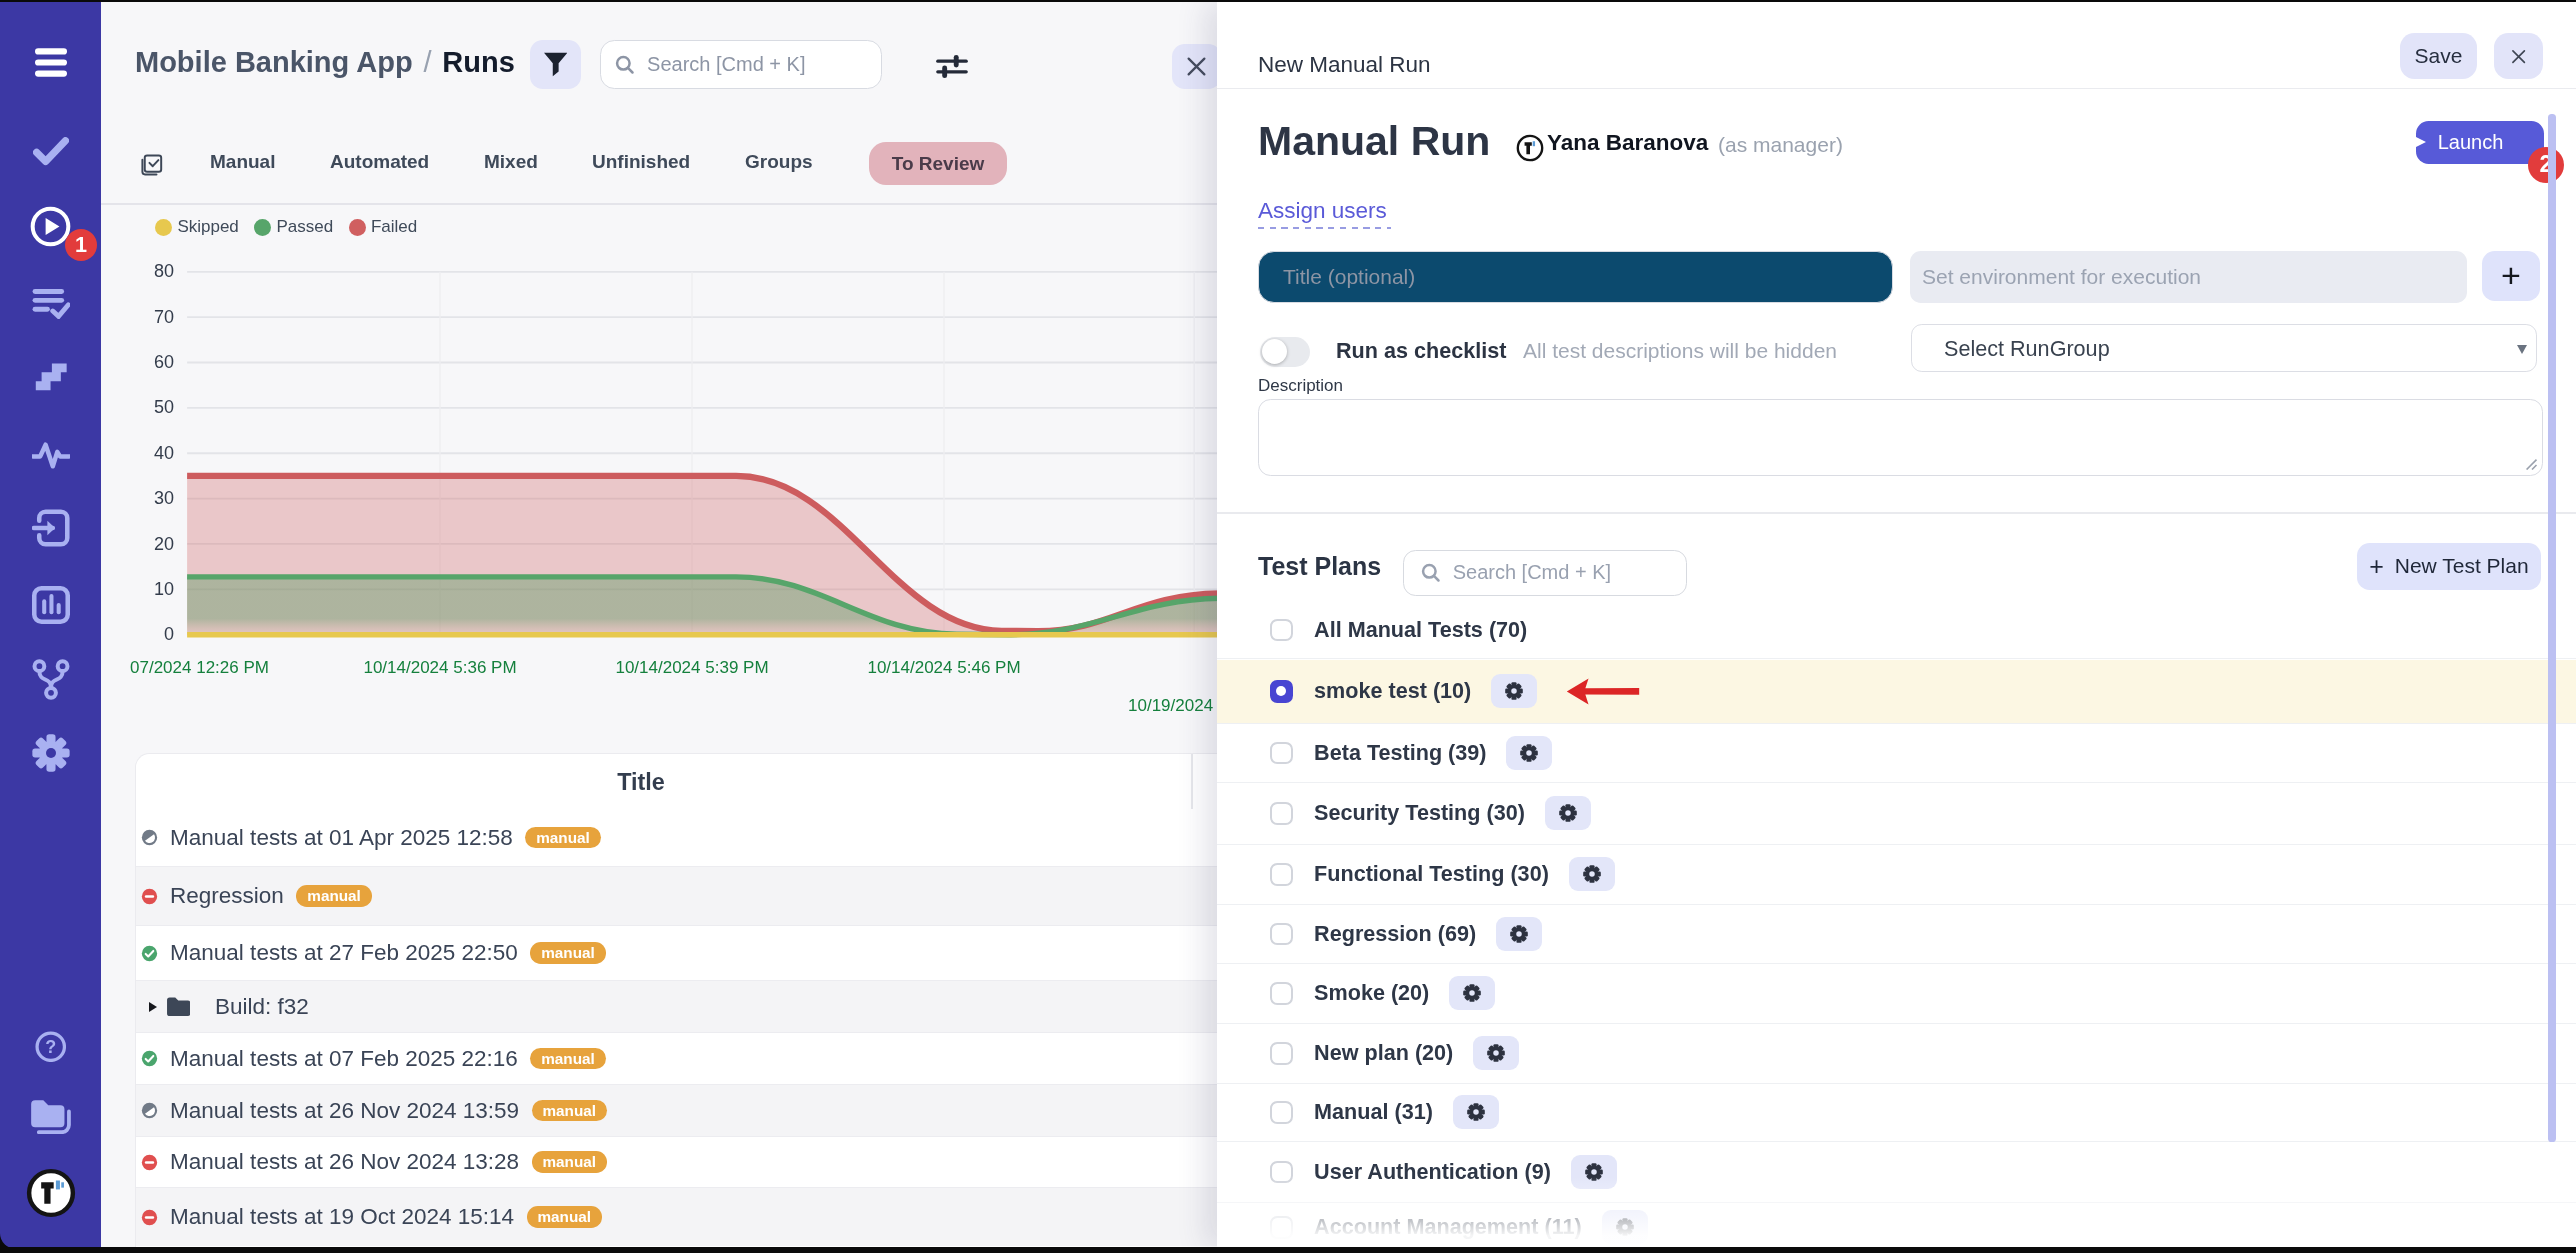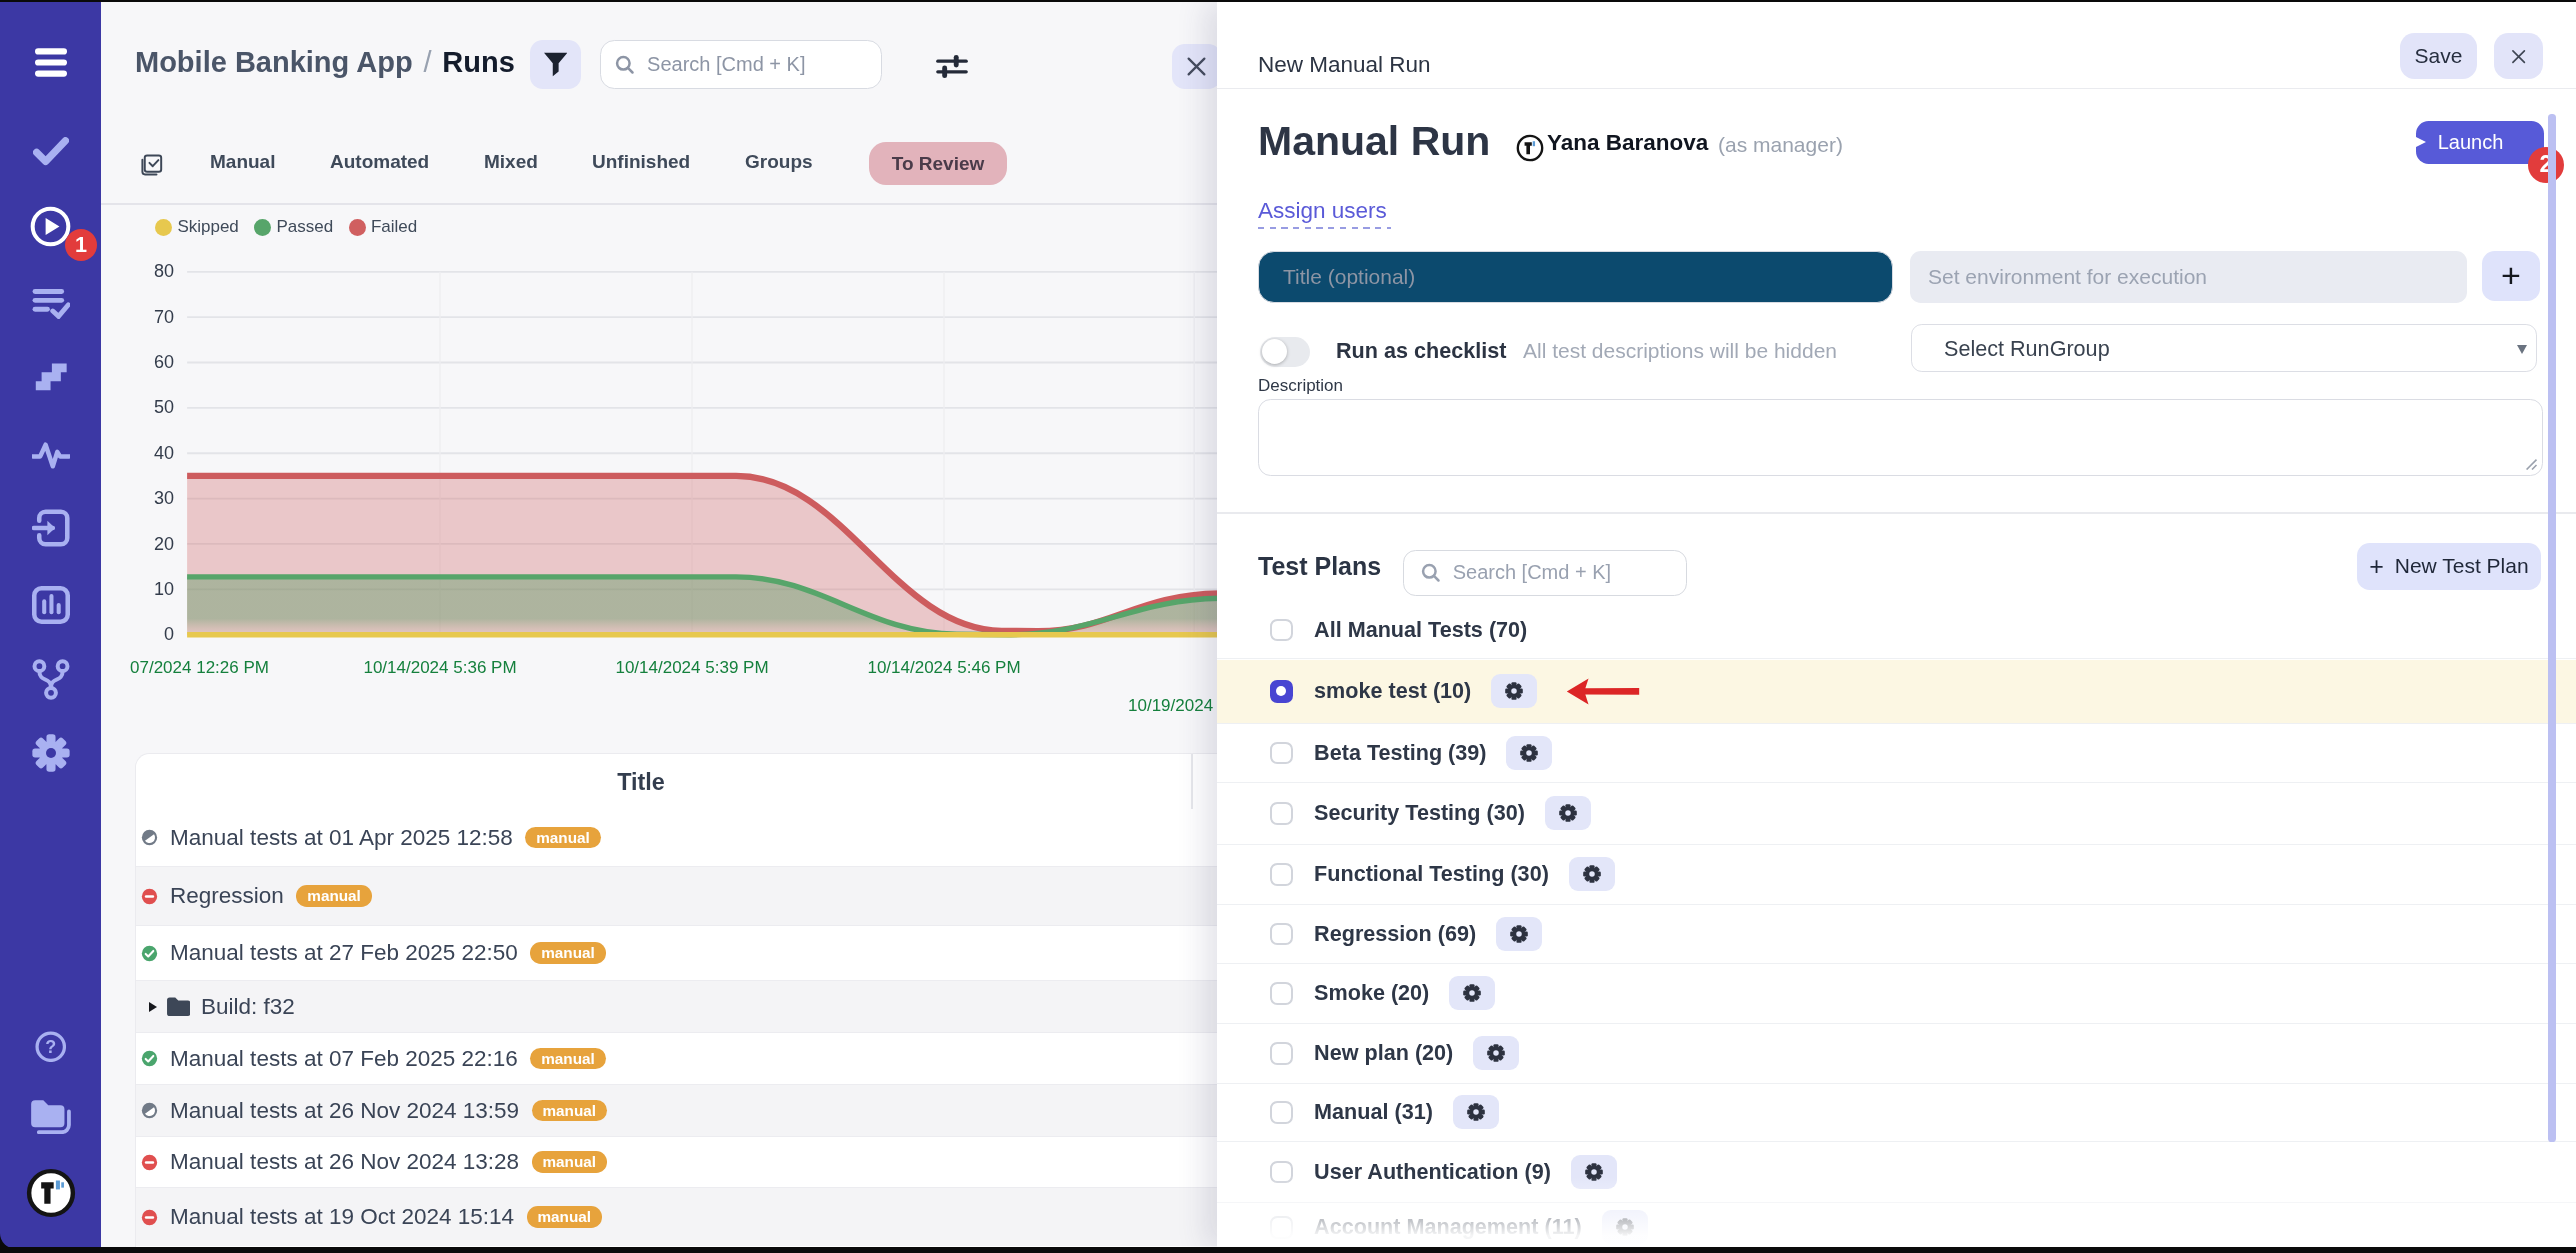--- a/index.html
+++ b/index.html
@@ -165,21 +165,21 @@
           <span>Manual tests at 27 Feb 2025 22:50</span>
           <span class="badge">manual</span>
         </div>
 <div class="trow" style="top:227px;height:52px;background:#f4f4f6">
           <span style="margin-left:12.6px;width:0;height:0;border-left:8px solid #16181d;border-top:5.4px solid transparent;border-bottom:5.4px solid transparent"></span>
           <span style="margin-left:10px;display:flex">
             <svg width="23.4" height="19" viewBox="0 0 27 22">
               <path d="M0 3.5 a3 3 0 0 1 3 -3 h6.5 l3.5 3.5 h11 a3 3 0 0 1 3 3 v12 a3 3 0 0 1 -3 3 H3 a3 3 0 0 1 -3 -3 Z" fill="#3d4757"></path>
             </svg>
           </span>
-          <span style="margin-left:11px">Build: f32</span>
+          <span style="margin-left:25px">Build: f32</span>
         </div>
 <div class="trow" style="top:279px;height:52px;background:#fff">
           <span class="sico">
             <svg width="17" height="17" viewBox="0 0 20 20">
               <circle cx="10" cy="10" r="9" fill="#4aa56d"></circle>
               <path d="M5.5 10.5 l3 3 6-6.5" stroke="#fff" stroke-width="2.4" fill="none" stroke-linecap="round" stroke-linejoin="round"></path>
             </svg>
           </span>
           <span>Manual tests at 07 Feb 2025 22:16</span>
           <span class="badge">manual</span>
@@ -345,21 +345,21 @@
         <span style="width:0;height:0;border-left:10px solid #fff;border-top:5.9px solid transparent;border-bottom:5.9px solid transparent"></span>
         <span style="font-size:20px;color:#fff">Launch</span>
       </div>
 <div class="d" style="left:1311px;top:145px;width:36px;height:36px;border-radius:50%;background:#e23c3c;color:#fff;font-weight:bold;font-size:23.4px;display:flex;align-items:center;justify-content:center;z-index:6">2</div>
 <div class="d" style="left:41px;top:196px;font-size:22.5px;color:#5a5ad8">Assign users</div>
 <div class="d" style="left:41px;top:225px;width:133px;height:1.8px;background:repeating-linear-gradient(90deg,#989ce2 0 6.3px,rgba(0,0,0,0) 6.3px 11.7px)"></div>
 <div class="d input" style="left:41px;top:249px;width:635px;height:52px">
         <span style="margin-left:24px">Title (optional)</span>
       </div>
 <div class="d ginput" style="left:693px;top:249px;width:557px;height:52px">
-        <span style="margin-left:18px">Set environment for execution</span>
+        <span style="margin-left:12px">Set environment for execution</span>
       </div>
 <div class="d" style="left:1265px;top:249px;width:58px;height:50px;background:#dfe3fb;border-radius:12.6px;display:flex;align-items:center;justify-content:center;font-size:34px;color:#15181f;font-weight:300">+</div>
 <div class="d" style="left:43px;top:335px;width:50px;height:30px;border-radius:15.3px;background:#e8eaee">
         <span style="position:absolute;left:2.3px;top:2.3px;width:25px;height:25px;border-radius:50%;background:#fff;box-shadow:0 0.9px 3.6px rgba(0,0,0,0.28)"></span>
       </div>
 <div class="d" style="left:119px;top:336px;font-size:21.6px;font-weight:bold;color:#2c3443">Run as checklist</div>
 <div class="d" style="left:306px;top:337px;font-size:21px;color:#a2a9b6">All test descriptions will be hidden</div>
 <div class="d" style="left:694px;top:322px;width:626px;height:48px;border:1.8px solid #dcdee5;border-radius:10.8px;background:#fff">
         <span style="position:absolute;left:32px;top:11.7px;font-size:21.6px;color:#39424f">Select RunGroup</span>
         <span style="position:absolute;right:9px;top:20px;width:0;height:0;border-top:9px solid #6a7380;border-left:5.9px solid transparent;border-right:5.9px solid transparent"></span>

